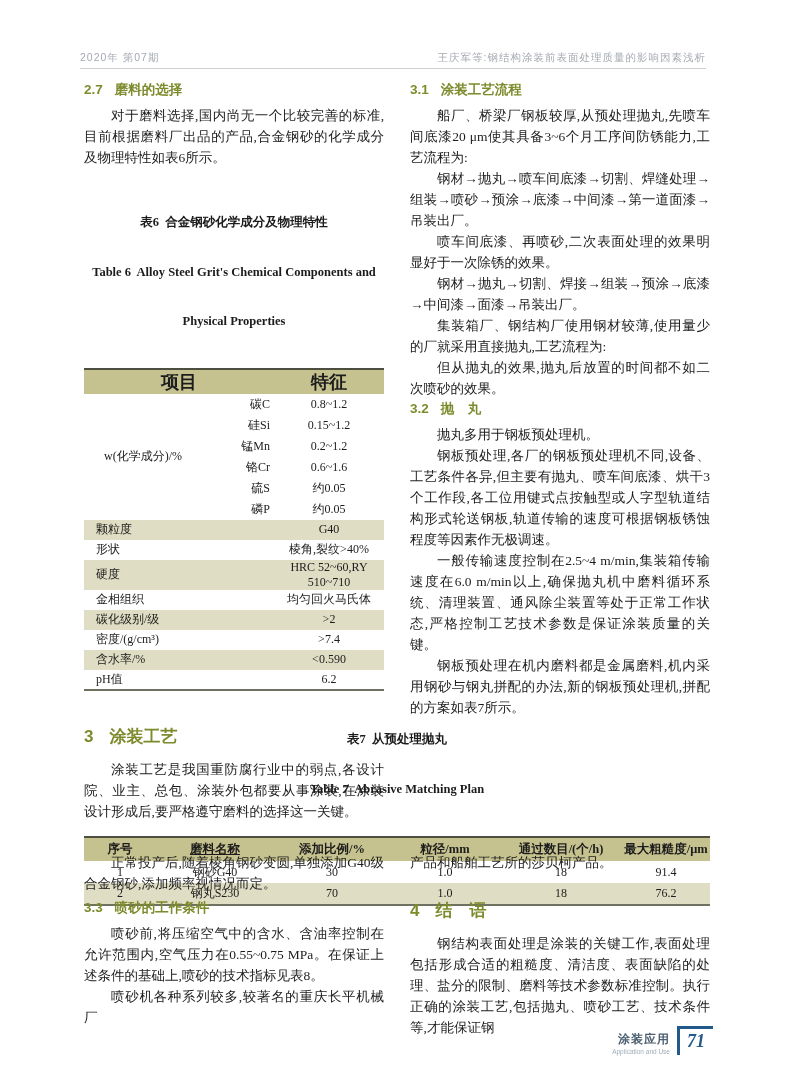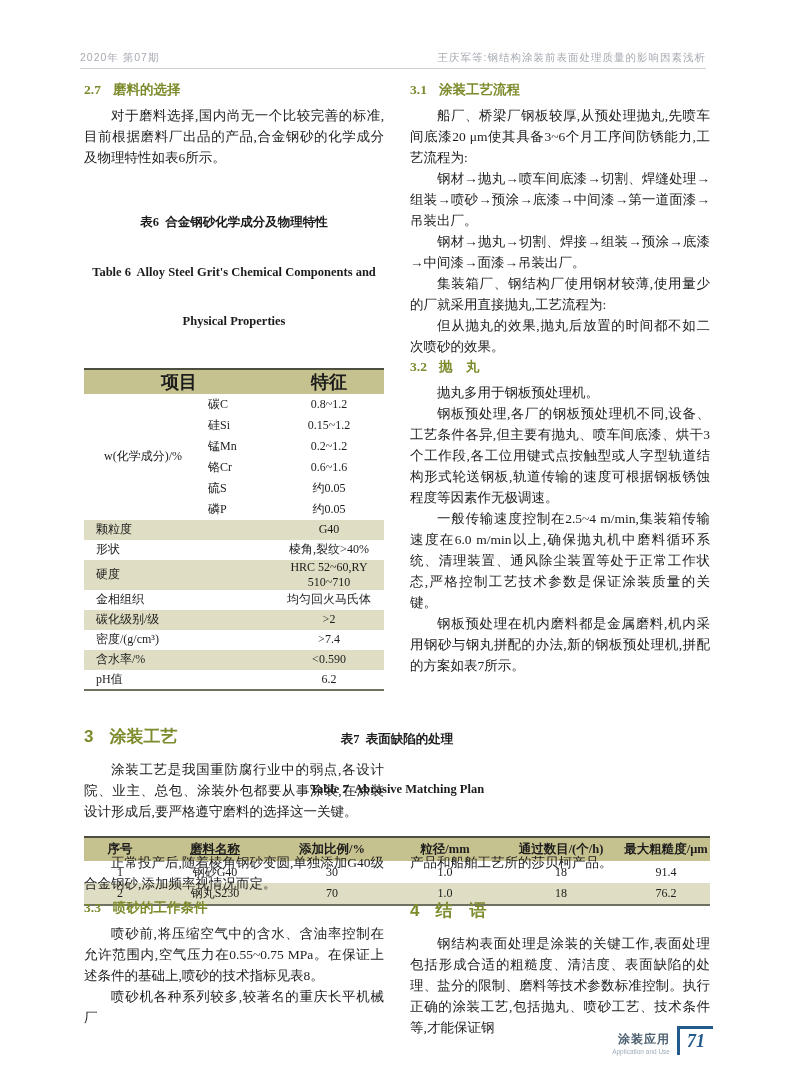--- a/index.html
+++ b/index.html
@@ -26,40 +26,40 @@
     font-size:10.5px;color:var(--header-gray);letter-spacing:1px;
     padding-bottom:3px;
   }
   .cols{position:absolute;left:84px;width:626px;display:flex;gap:26px;}
   .cols-top{top:80px;}
   .cols-bottom{top:852px;}
   .col{width:300px;flex:0 0 300px;}
   p.body{margin:0;font-size:13.5px;line-height:21px;text-align:justify;text-indent:2em;}
   p.body.noindent{text-indent:0;}
   .h2{
-    margin:0 0 5px 0;font-family:Liberation Serif, serif;
+    margin:0 0 5px 0;font-family:Liberation Sans, sans-serif;
     font-weight:bold;font-size:13.5px;color:var(--accent-olive);line-height:20px;
   }
   .h2 .num{margin-right:12px;}
   .h1{
     margin:34px 0 10px 0;font-family:"Liberation Sans","DejaVu Sans",sans-serif;
     font-weight:bold;font-size:17px;color:var(--accent-olive);line-height:24px;
   }
   .h1 .num{margin-right:16px;}
   .caption-block{margin-top:13px;text-align:center;font-weight:bold;
     font-size:12.5px;line-height:16.5px;white-space:pre-wrap;}
   table{border-collapse:collapse;width:100%;font-size:12px;
     border-top:2px solid var(--table-border-dark);
     border-bottom:2px solid #6e7261;}
   .t6{margin-top:5px;}
   .t6 th{background:var(--table-header-bg);font-weight:bold;height:22px;
     text-align:center;font-size:18px;padding:0;}
   .t6 td{padding:0 4px;height:20px;}
   .t6 td.group{text-align:center;width:118px;}
-  .t6 td.elem{text-align:left;width:72px;padding-left:6px;margin-top:18px;}
+  .t6 td.elem{text-align:right;width:72px;padding-left:6px;margin-top:18px;}
   .t6 td.val{text-align:center;width:110px;}
   .t6 td.label{text-align:left;padding-left:12px;}
   .t6 tr.chem td{height:21px;}
   .t6 tr.alt{background:var(--table-alt-bg);}
   .t7-block{position:absolute;top:698px;left:84px;width:626px;}
   .t7-caption{text-align:center;font-weight:bold;font-size:12.5px;line-height:16.5px;white-space:pre-wrap;}
   .t7{margin-top:6px;}
   .t7 th{background:var(--table-header-bg);font-weight:bold;height:24px;
     text-align:center;font-size:12.5px;padding:0;}
   .t7 td{text-align:center;height:22px;padding:0;}
@@ -175,36 +175,37 @@
     </div>
     <p class="body">涂装工艺是我国重防腐行业中的弱点,各设计院、业主、总包、涂装外包都要从事涂装,在涂装设计形成后,要严格遵守磨料的选择这一关键。</p>
   </div>
 
   <div class="col">
     <div class="h2">
       <span class="num">3.1</span><span>涂装工艺流程</span>
     </div>
     <p class="body">船厂、桥梁厂钢板较厚,从预处理抛丸,先喷车间底漆20 μm使其具备3~6个月工序间防锈能力,工艺流程为:</p>
     <p class="body">钢材→抛丸→喷车间底漆→切割、焊缝处理→组装→喷砂→预涂→底漆→中间漆→第一道面漆→吊装出厂。</p>
+    <p class="body">喷车间底漆、再喷砂,二次表面处理的效果明显好于一次除锈的效果。</p>
     <p class="body">钢材→抛丸→切割、焊接→组装→预涂→底漆→中间漆→面漆→吊装出厂。</p>
     <p class="body">集装箱厂、钢结构厂使用钢材较薄,使用量少的厂就采用直接抛丸,工艺流程为:</p>
     <p class="body">但从抛丸的效果,抛丸后放置的时间都不如二次喷砂的效果。</p>
     <div class="h2" style="">
       <span class="num">3.2</span><span>抛　丸</span>
     </div>
     <p class="body">抛丸多用于钢板预处理机。</p>
     <p class="body">钢板预处理,各厂的钢板预处理机不同,设备、工艺条件各异,但主要有抛丸、喷车间底漆、烘干3个工作段,各工位用键式点按触型或人字型轨道结构形式轮送钢板,轨道传输的速度可根据钢板锈蚀程度等因素作无极调速。</p>
     <p class="body">一般传输速度控制在2.5~4 m/min,集装箱传输速度在6.0 m/min以上,确保抛丸机中磨料循环系统、清理装置、通风除尘装置等处于正常工作状态,严格控制工艺技术参数是保证涂装质量的关键。</p>
     <p class="body">钢板预处理在机内磨料都是金属磨料,机内采用钢砂与钢丸拼配的办法,新的钢板预处理机,拼配的方案如表7所示。</p>
   </div>
 </div>
 
 <div class="t7-block">
   <div class="t7-caption">
-    <div>表7  表面缺陷的处理</div>
+    <div>表7  从预处理抛丸</div>
     <div>Table 7  Abrasive Matching Plan</div>
   </div>
   <table class="t7">
     <tbody>
         <tr>
       <th style="width:72px;">序号</th>
       <th style="width:118px;text-decoration:underline;">磨料名称</th>
       <th style="width:116px;">添加比例/%</th>
       <th style="width:110px;">粒径/mm</th>
       <th style="width:122px;">通过数目/(个/h)</th>

